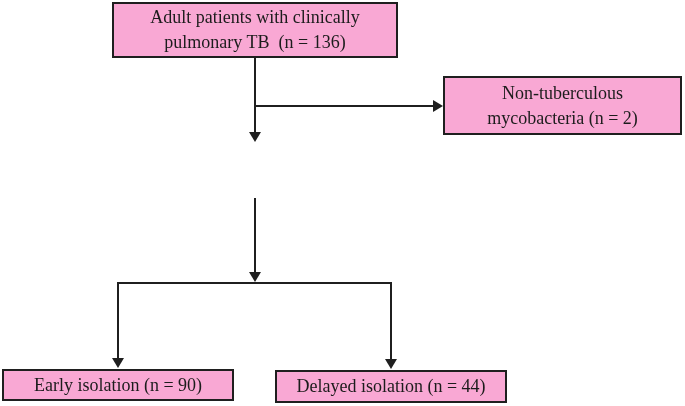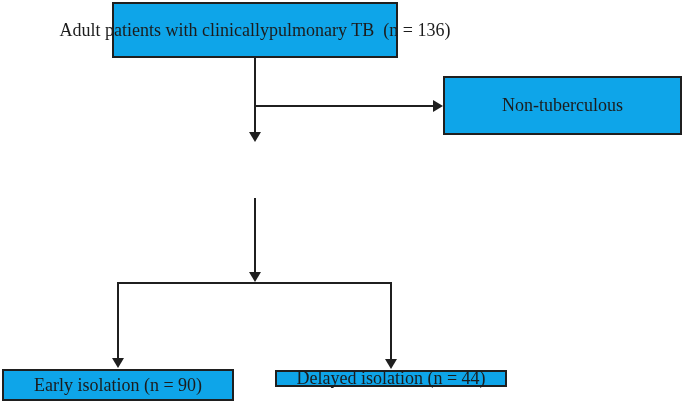--- a/index.html
+++ b/index.html
@@ -13,23 +13,23 @@
     height: 406px;
     background: #ffffff;
     font-family: "Liberation Serif", "DejaVu Serif", serif;
     color: #1c1c1c;
     overflow: hidden;
   }
   .box {
     position: absolute;
     box-sizing: border-box;
     border: 2px solid #1f1f1f;
-    background: #0ea5e9;
+    background: #f9a8d4;
     display: flex;
-    flex-direction: row;
+    flex-direction: column;
     align-items: center;
     justify-content: center;
     text-align: center;
   }
   .box .line {
     font-size: 18px;
     line-height: 25px;
     white-space: pre;
   }
   .box.small .line {
@@ -69,35 +69,36 @@
   </div>
 
   <div class="vline" style="left:254px; top:58px; height:76px;"></div>
   <div class="arr-down" style="left:249px; top:132px;"></div>
 
   <div class="hline" style="left:254px; top:105px; width:179px;"></div>
   <div class="arr-right" style="left:433px; top:100px;"></div>
 
   <div class="box" style="left:443px; top:76px; width:239px; height:59px;">
     <div class="line">Non-tuberculous</div>
+    <div class="line">mycobacteria (n = 2)</div>
   </div>
 
 
   <div class="vline" style="left:254px; top:198px; height:75px;"></div>
   <div class="arr-down" style="left:249px; top:272px;"></div>
 
   <div class="hline" style="left:117px; top:282px; width:275px;"></div>
 
   <div class="vline" style="left:117px; top:282px; height:77px;"></div>
   <div class="arr-down" style="left:112px; top:358px;"></div>
 
   <div class="vline" style="left:390px; top:282px; height:77px;"></div>
   <div class="arr-down" style="left:385px; top:359px;"></div>
 
   <div class="box small" style="left:2px; top:369px; width:232px; height:32px;">
     <div class="line">Early isolation (n = 90)</div>
   </div>
 
-  <div class="box small" style="left:275px; top:370px; width:232px; height:17px;">
+  <div class="box small" style="left:275px; top:370px; width:232px; height:33px;">
     <div class="line">Delayed isolation (n = 44)</div>
   </div>
 
 </div>
 
 </body></html>

